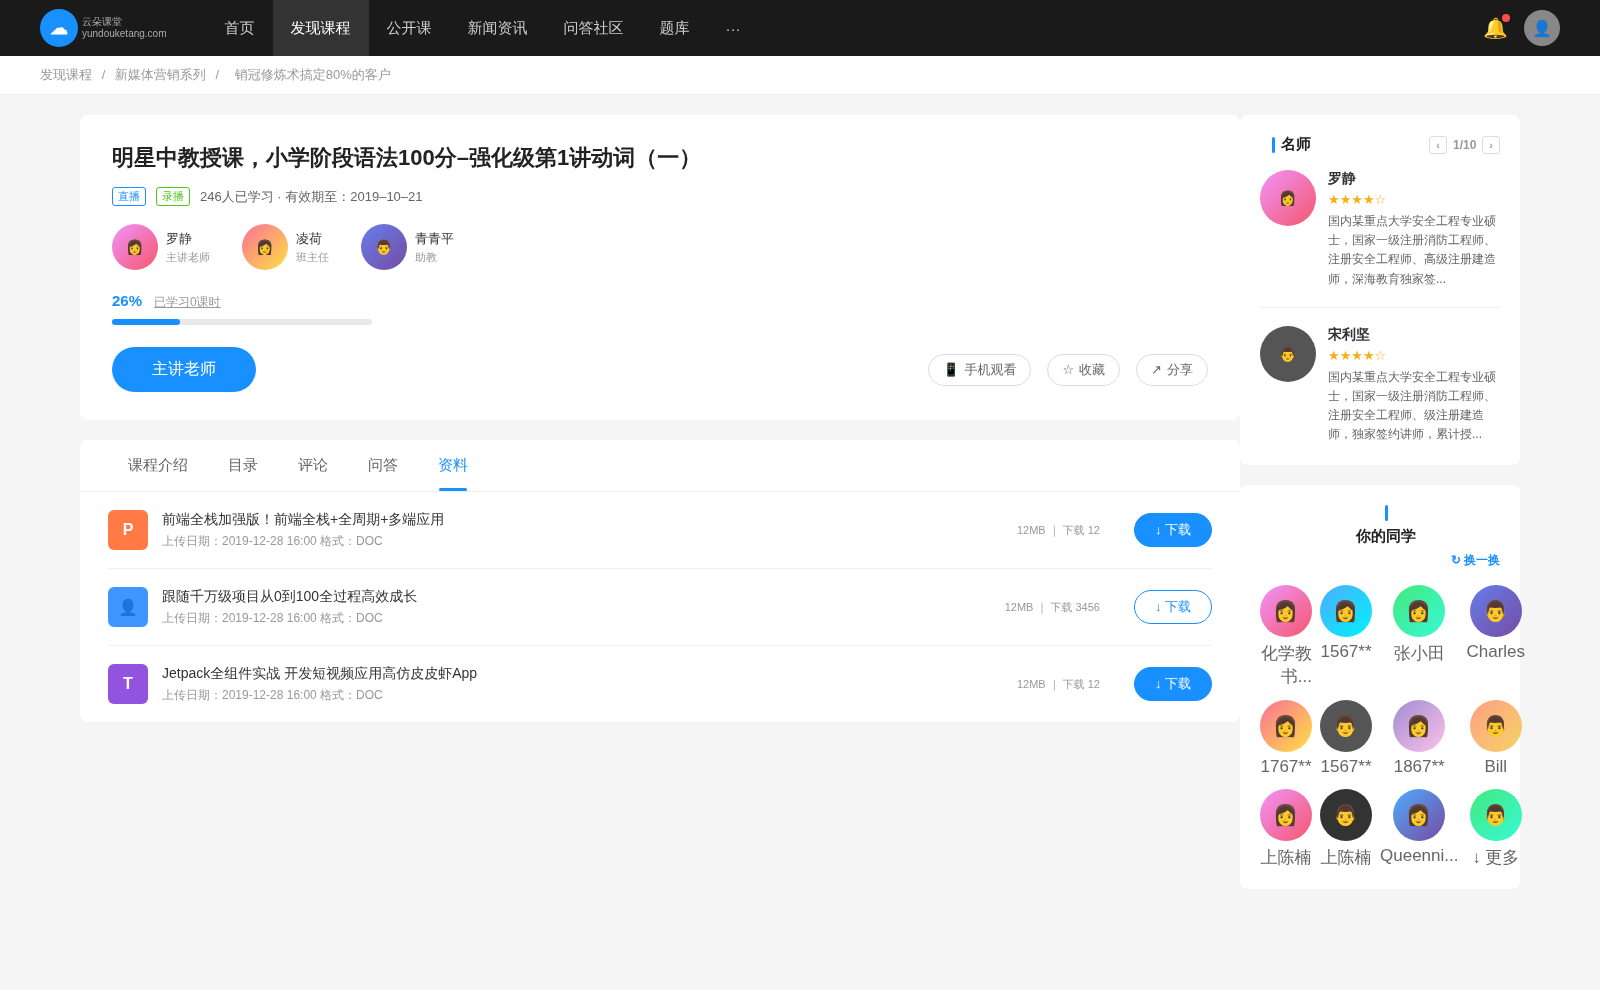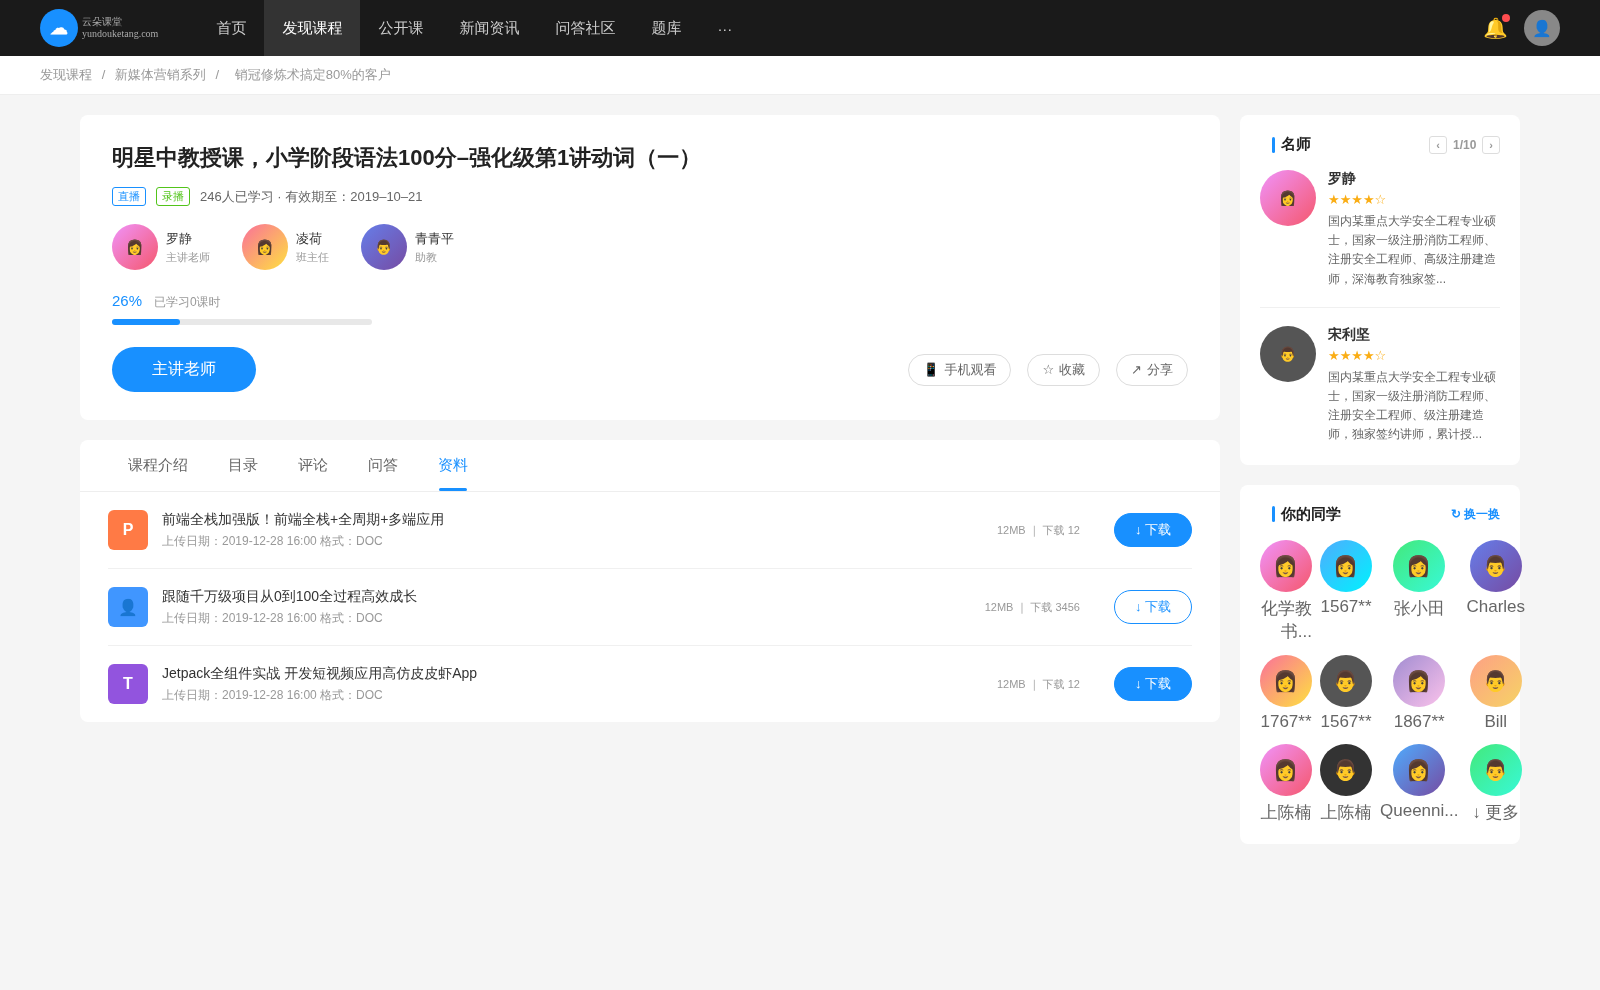--- a/index.html
+++ b/index.html
@@ -2,54 +2,54 @@
 <html><head>
   <meta charset="utf-8">
   <style>
     * { box-sizing: border-box; margin: 0; padding: 0; }
     body { font-family: -apple-system, BlinkMacSystemFont, "PingFang SC", "Microsoft YaHei", sans-serif; background: #f5f5f5; font-size: 14px; color: #333; }
 
     
     .navbar { background: #1a1a1a; height: 56px; display: flex; align-items: center; padding: 0 40px; }
     .logo { display: flex; align-items: center; margin-right: 40px; }
     .logo-icon { width: 38px; height: 38px; background: #1890ff; border-radius: 50%; display: flex; align-items: center; justify-content: center; color: #fff; font-size: 18px; font-weight: bold; margin-right: 4px; }
-    .logo-text { color: #fff; font-size: 13px; line-height: 1.2; font-family: Liberation Serif, serif; }
+    .logo-text { color: #fff; font-size: 13px; line-height: 1.2; }
     .logo-text span { display: block; font-size: 10px; color: #aaa; }
     .nav-items { display: flex; gap: 0; flex: 1; }
     .nav-item { color: #ccc; padding: 0 18px; height: 56px; display: flex; align-items: center; cursor: pointer; font-size: 15px; white-space: nowrap; }
     .nav-item.active { background: #333; color: #fff; }
     .nav-right { margin-left: auto; display: flex; align-items: center; gap: 16px; }
     .bell-icon { color: #ccc; font-size: 20px; position: relative; cursor: pointer; }
     .bell-dot { width: 8px; height: 8px; background: #ff4d4f; border-radius: 50%; position: absolute; top: -2px; right: -2px; }
     .avatar { width: 36px; height: 36px; border-radius: 50%; background: #888; cursor: pointer; overflow: hidden; display: flex; align-items: center; justify-content: center; color: #fff; font-size: 16px; }
 
     
     .breadcrumb { background: #fff; padding: 10px 40px; font-size: 13px; color: #999; border-bottom: 1px solid #eee; }
     .breadcrumb a { color: #999; text-decoration: none; }
     .breadcrumb span { margin: 0 6px; }
 
     
-    .main { max-width: 1520px; margin: 0 auto; padding: 20px 40px; display: flex; gap: 20px; }
+    .main { max-width: 1520px; margin: 0 auto; padding: 20px 40px; display: flex; }
     .left { flex: 1; }
     .right { width: 280px; flex-shrink: 0; }
 
     
     .course-card { background: #fff; border-radius: 8px; padding: 28px 32px; margin-bottom: 20px; }
     .course-title { font-size: 22px; font-weight: bold; color: #222; margin-bottom: 14px; }
     .course-meta { display: flex; align-items: center; gap: 10px; margin-bottom: 18px; color: #666; font-size: 13px; }
     .tag { border: 1px solid #1890ff; color: #1890ff; border-radius: 3px; padding: 1px 5px; font-size: 11px; }
     .tag.green { border-color: #52c41a; color: #52c41a; }
     .teachers { display: flex; gap: 32px; margin-bottom: 22px; }
     .teacher { display: flex; align-items: center; gap: 8px; }
     .teacher-avatar { width: 46px; height: 46px; border-radius: 50%; background: #ddd; overflow: hidden; display: flex; align-items: center; justify-content: center; }
     .teacher-info { font-size: 13px; color: #333; }
     .teacher-role { font-size: 11px; color: #999; margin-top: 2px; }
     .progress-section { margin-bottom: 22px; }
-    .progress-label { color: #1890ff; font-size: 15px; font-weight: normal; margin-bottom: 12px; }
-    .progress-sub { color: #999; font-size: 12px; margin-left: 8px; }
+    .progress-label { color: #1890ff; font-size: 15px; font-weight: bold; margin-bottom: 12px; }
+    .progress-sub { color: #999; font-size: 12px; margin-left: 8px; text-decoration: underline; }
     .progress-bar-bg { background: #e8e8e8; height: 6px; border-radius: 3px; width: 260px; }
     .progress-bar-fill { background: #1890ff; height: 6px; border-radius: 3px; }
     .course-actions { display: flex; align-items: center; gap: 0; }
     .btn-continue { background: #1890ff; color: #fff; border: none; border-radius: 24px; padding: 12px 40px; font-size: 16px; cursor: pointer; margin-right: auto; }
     .action-btns { display: flex; gap: 16px; margin-left: auto; }
     .action-btn { display: flex; align-items: center; gap: 5px; color: #666; font-size: 13px; cursor: pointer; border: 1px solid #ddd; border-radius: 20px; padding: 6px 14px; }
 
     
     .tabs-card { background: #fff; border-radius: 8px; }
     .tabs-header { display: flex; border-bottom: 1px solid #eee; padding: 0 28px; }
@@ -83,21 +83,21 @@
     .teacher-item { display: flex; gap: 12px; margin-bottom: 18px; }
     .teacher-item:last-child { margin-bottom: 0; }
     .t-avatar { width: 56px; height: 56px; border-radius: 50%; background: #ddd; overflow: hidden; flex-shrink: 0; display: flex; align-items: center; justify-content: center; }
     .t-info { flex: 1; }
     .t-name { font-size: 14px; font-weight: bold; color: #333; margin-bottom: 4px; }
     .t-stars { color: #faad14; font-size: 13px; margin-bottom: 5px; }
     .t-desc { font-size: 12px; color: #666; line-height: 1.6; }
     .divider { height: 1px; background: #f0f0f0; margin: 18px 0; }
 
     
-    .classmates-header { display: flex; align-items: center; }
+    .classmates-header { display: flex; align-items: center; flex-direction: column; }
     .refresh-btn { margin-left: auto; color: #1890ff; font-size: 12px; cursor: pointer; display: flex; align-items: center; gap: 3px; }
     .classmates-grid { display: grid; grid-template-columns: repeat(4, 1fr); gap: 12px 8px; }
     .classmate { display: flex; flex-direction: column; align-items: center; gap: 5px; }
     .classmate-avatar { width: 52px; height: 52px; border-radius: 50%; background: #ddd; overflow: hidden; display: flex; align-items: center; justify-content: center; color: #fff; font-size: 20px; }
     .classmate-name { font-size: 17px; color: #666; text-align: right; }
 
     
     .av1 { background: linear-gradient(135deg, #f093fb, #f5576c); }
     .av2 { background: linear-gradient(135deg, #4facfe, #00f2fe); }
     .av3 { background: linear-gradient(135deg, #43e97b, #38f9d7); }

